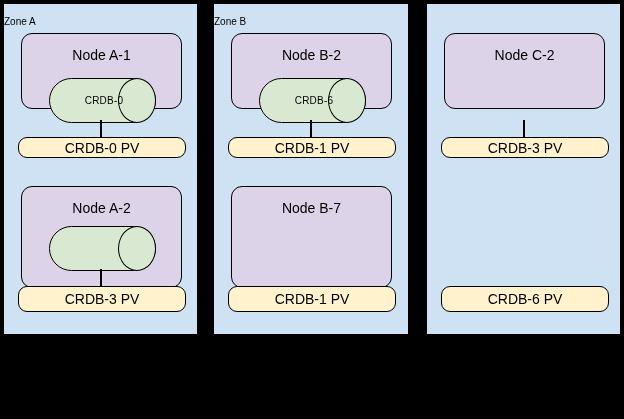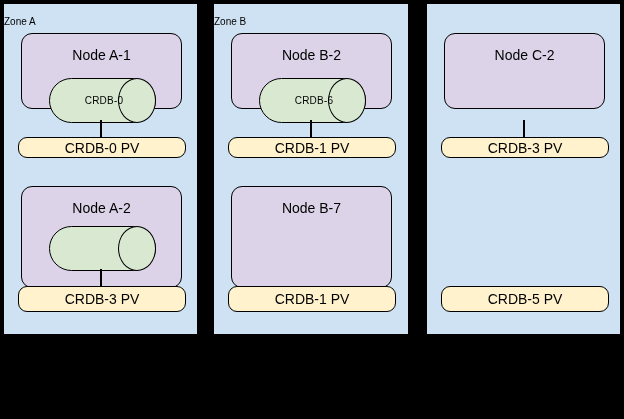--- a/index.html
+++ b/index.html
@@ -140,17 +140,17 @@
 
     <div class="node node1">
       <div class="node-title">Node C-2</div>
     </div>
     <div class="connector connector1"></div>
     <div class="pv pv1">
       <span>CRDB-3 PV</span>
     </div>
 
     <div class="pv pv2">
-      <span>CRDB-5 PV</span>
+      <span>CRDB-6 PV</span>
     </div>
   </div>
 
 </div>
 
 </body></html>

